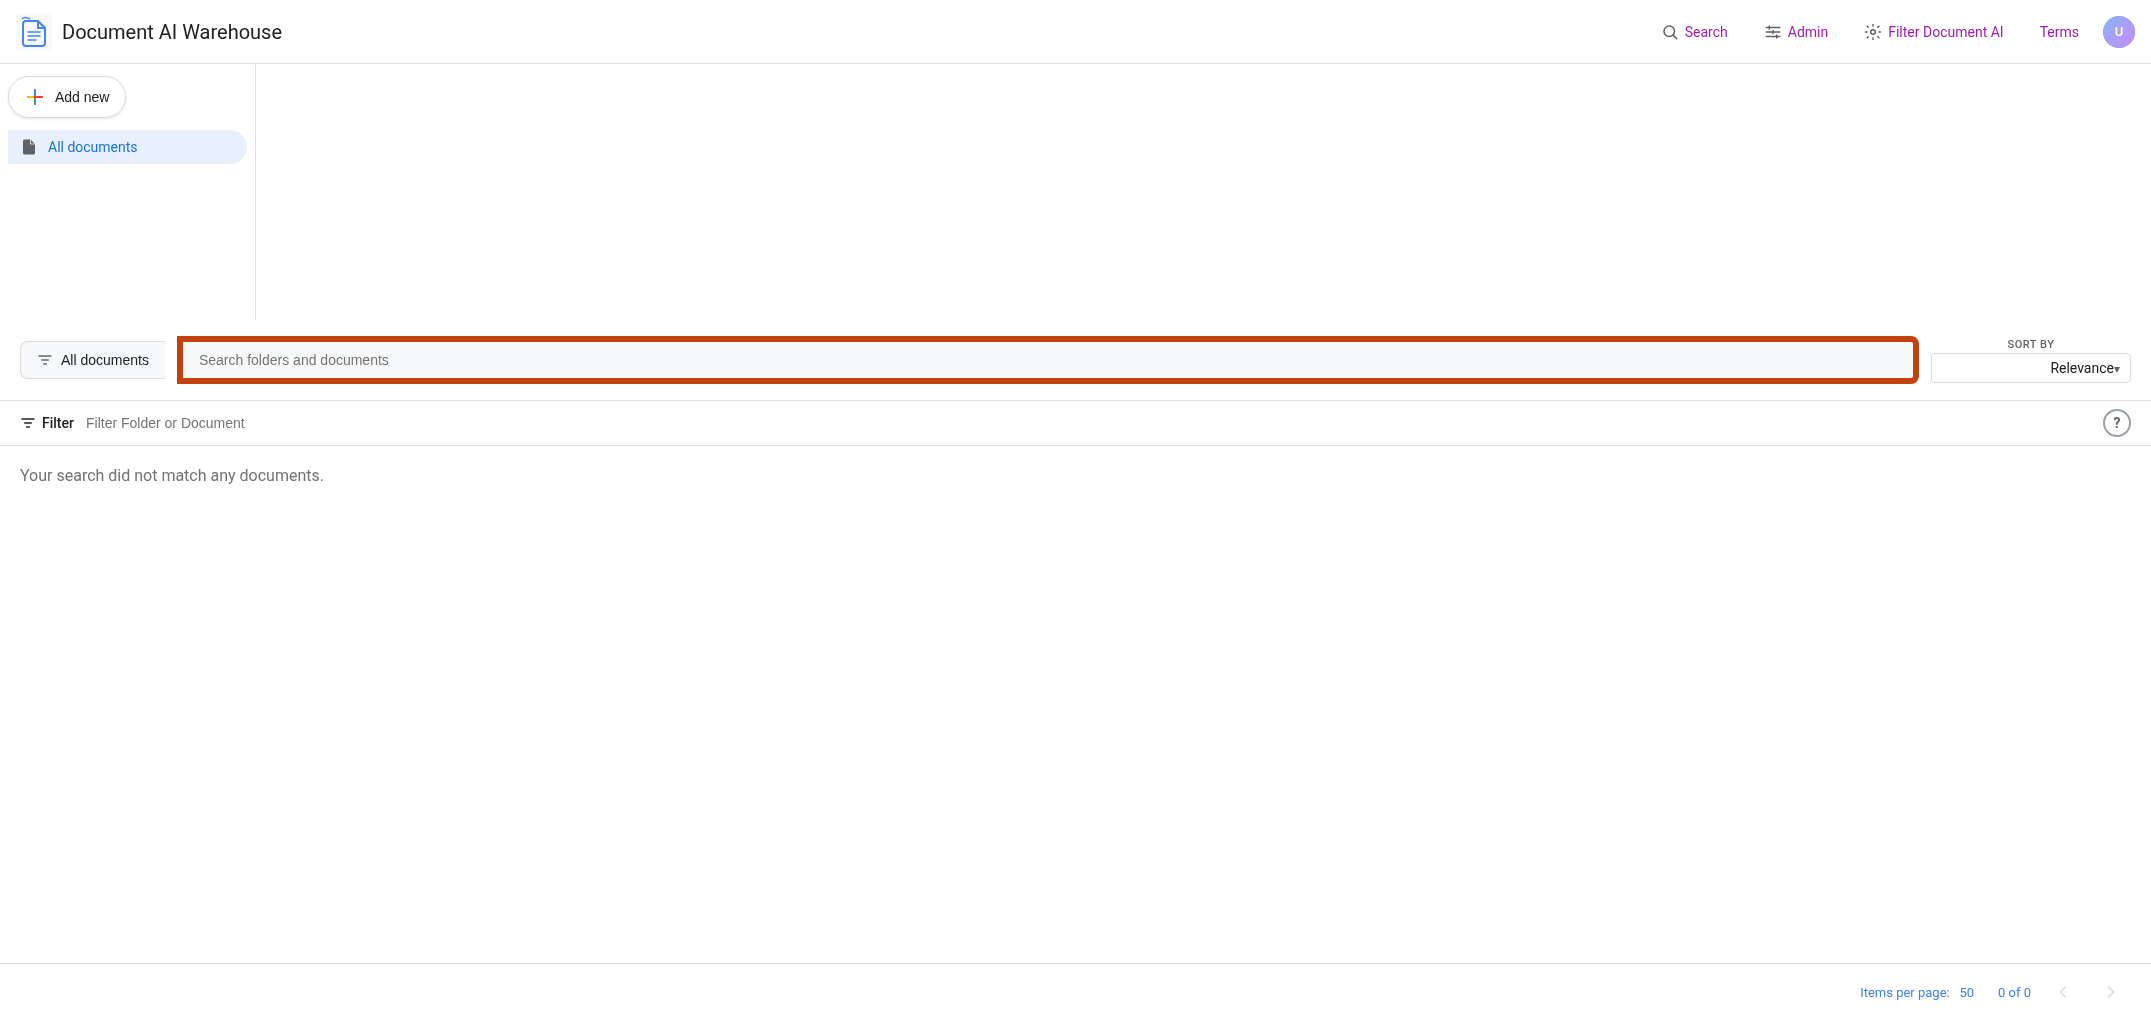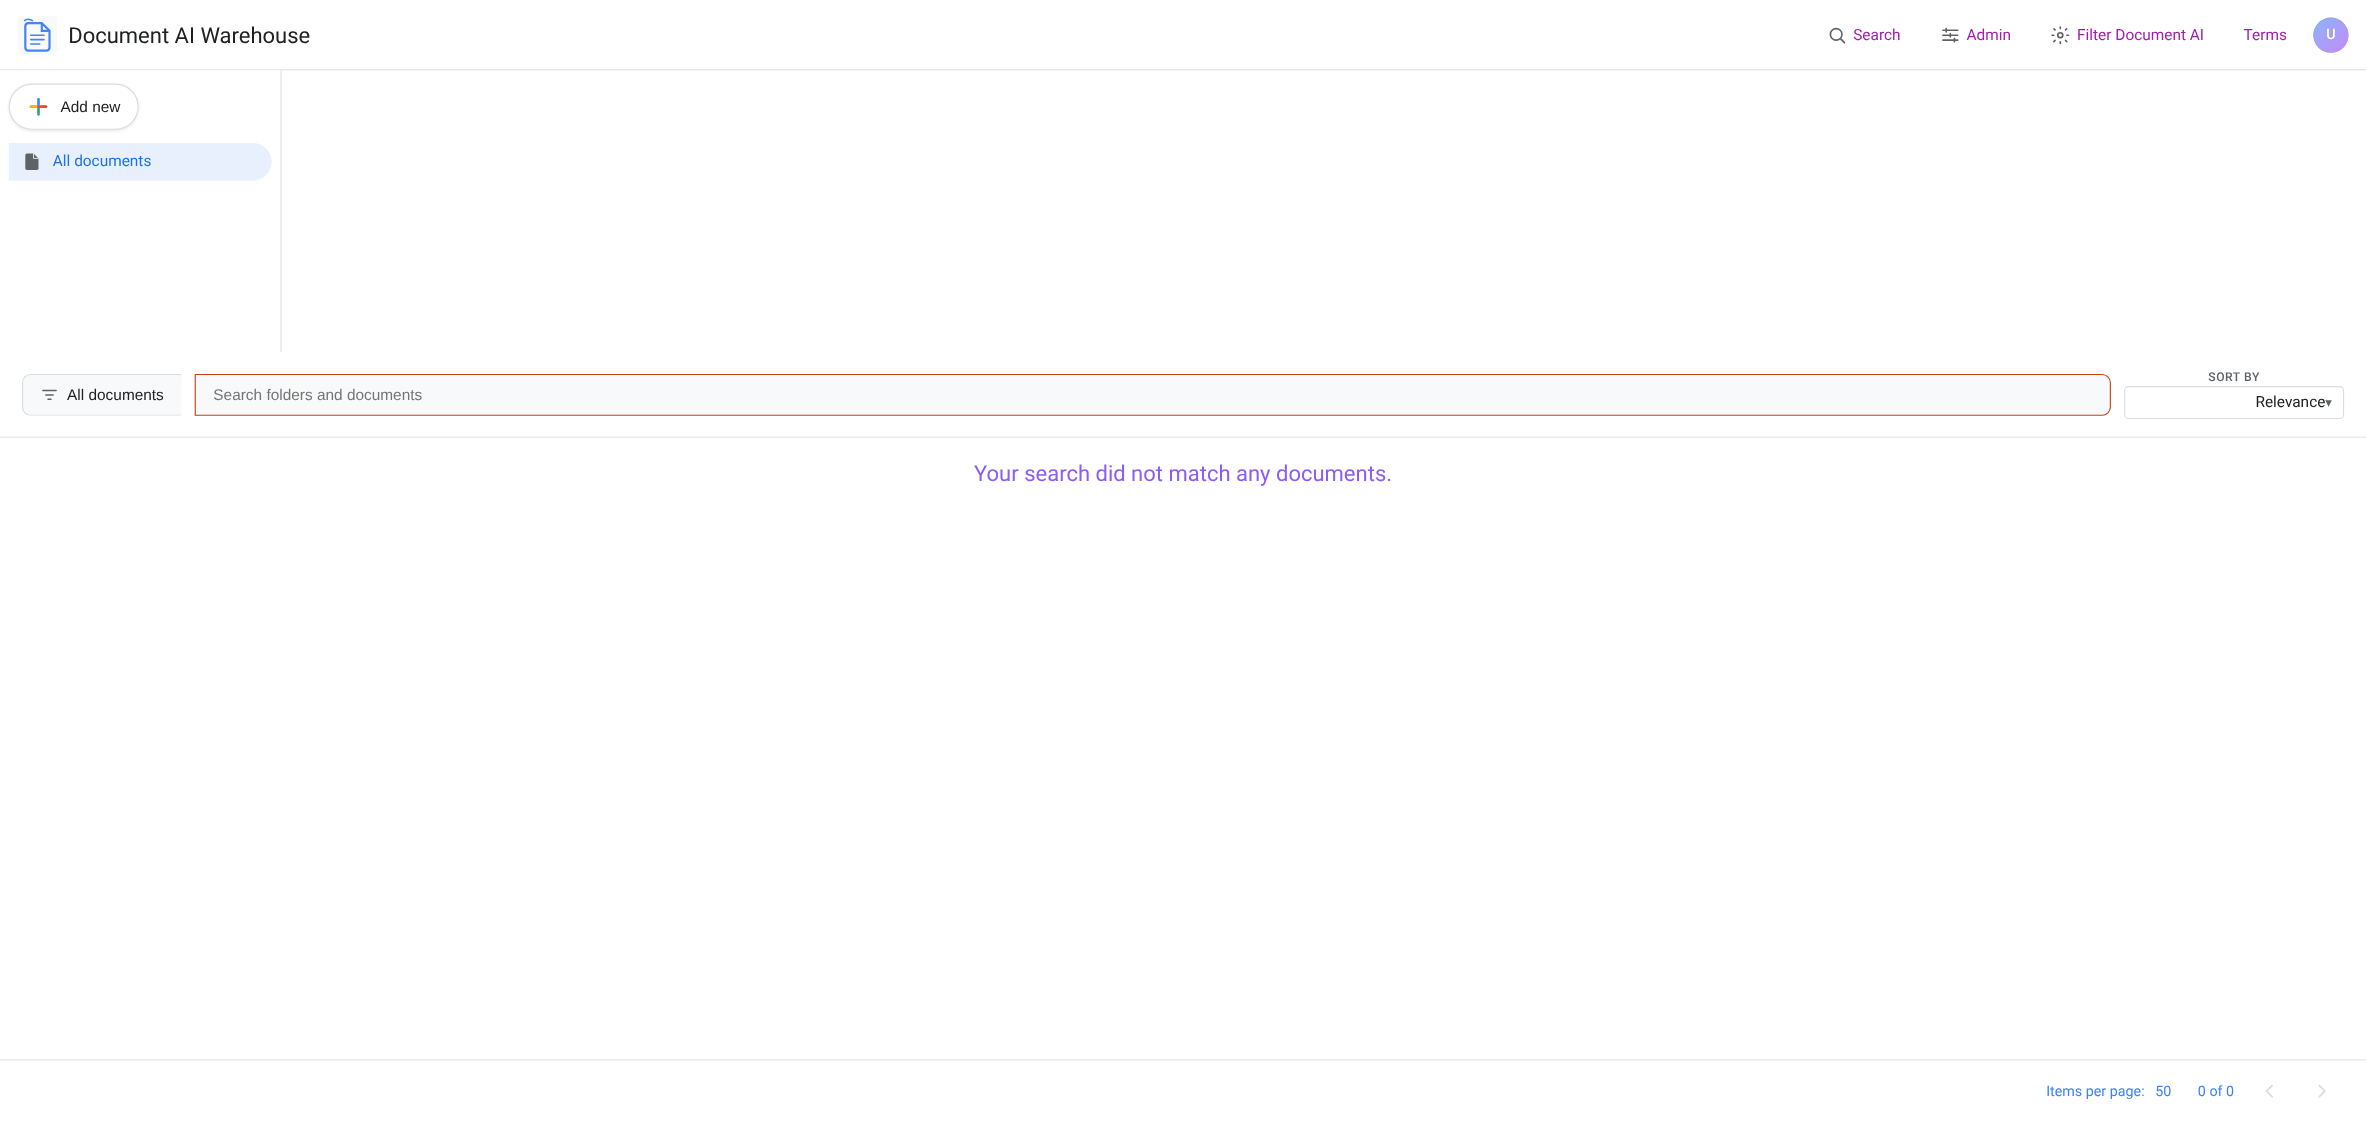--- a/index.html
+++ b/index.html
@@ -140,21 +140,21 @@
       font-size: 14px;
       color: #202124;
       white-space: nowrap;
       font-weight: 500;
     }
     .search-bar {
       flex: 1;
       display: flex;
       align-items: center;
       padding: 10px 16px;
-      border: 1px solid #c2410c;
+      border: 6px solid #c2410c;
       border-radius: 0 8px 8px 0;
       background: #f8f9fa;
       cursor: text;
     }
     .search-bar input {
       border: none;
       background: transparent;
       outline: none;
       font-size: 14px;
       color: #5f6368;
@@ -237,23 +237,22 @@
     }
 
     
     .content-area {
       flex: 1;
       overflow-y: auto;
       background: #fff;
       padding: 20px;
     }
     .no-results {
-      color: #8b5cf6;
-      font-size: 20px;
-      text-align: center;
+      color: #737373;
+      font-size: 16px;
     }
 
     
     .footer {
       display: flex;
       align-items: center;
       justify-content: flex-end;
       padding: 12px 24px;
       border-top: 1px solid #e0e0e0;
       background: #fff;
@@ -383,20 +382,32 @@
       <div class="sort-by-section">
         <span class="sort-label">Sort By</span>
         <div class="sort-select">
           <span>Relevance</span>
           <span class="chevron-down"></span>
         </div>
       </div>
 
     </div>
 
+    <div class="filter-bar">
+      <div class="filter-btn">
+        <svg width="16" height="16" viewBox="0 0 24 24" fill="none">
+          <path d="M3 6h18M7 12h10M10 18h4" stroke="#202124" stroke-width="2" stroke-linecap="round"></path>
+        </svg>
+        <span>Filter</span>
+      </div>
+      <input class="filter-input" type="text" placeholder="Filter Folder or Document" style="">
+      <div class="help-btn">
+        <span>?</span>
+      </div>
+    </div>
 
     <div class="content-area">
       <p class="no-results">Your search did not match any documents.</p>
     </div>
 
     <div class="footer">
       <span>
         <span>Items per page:</span>
         &nbsp;
         <span>50</span>

